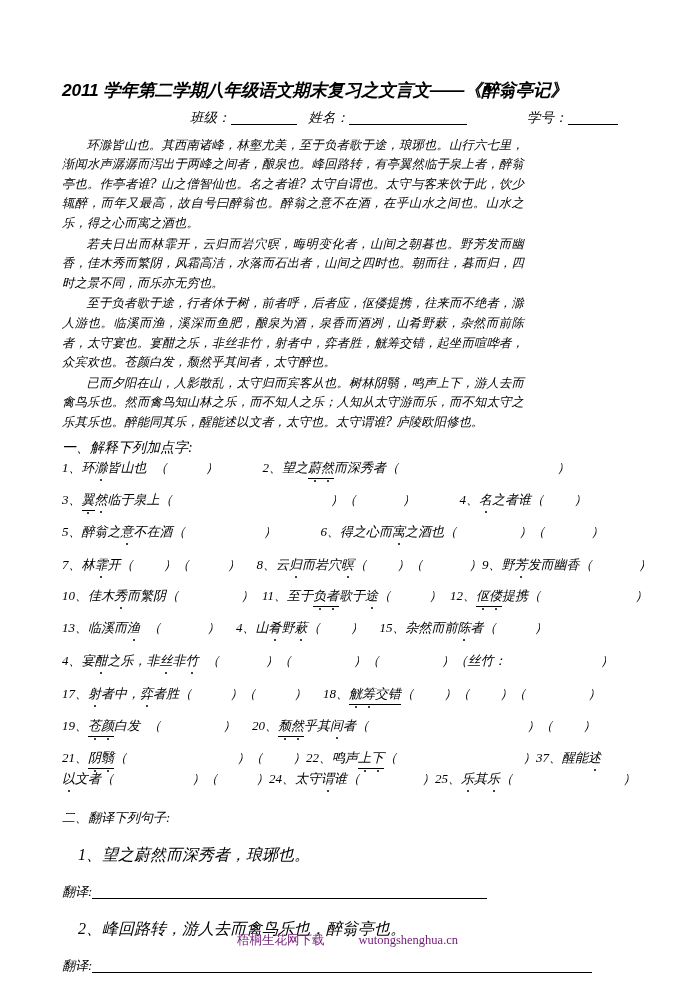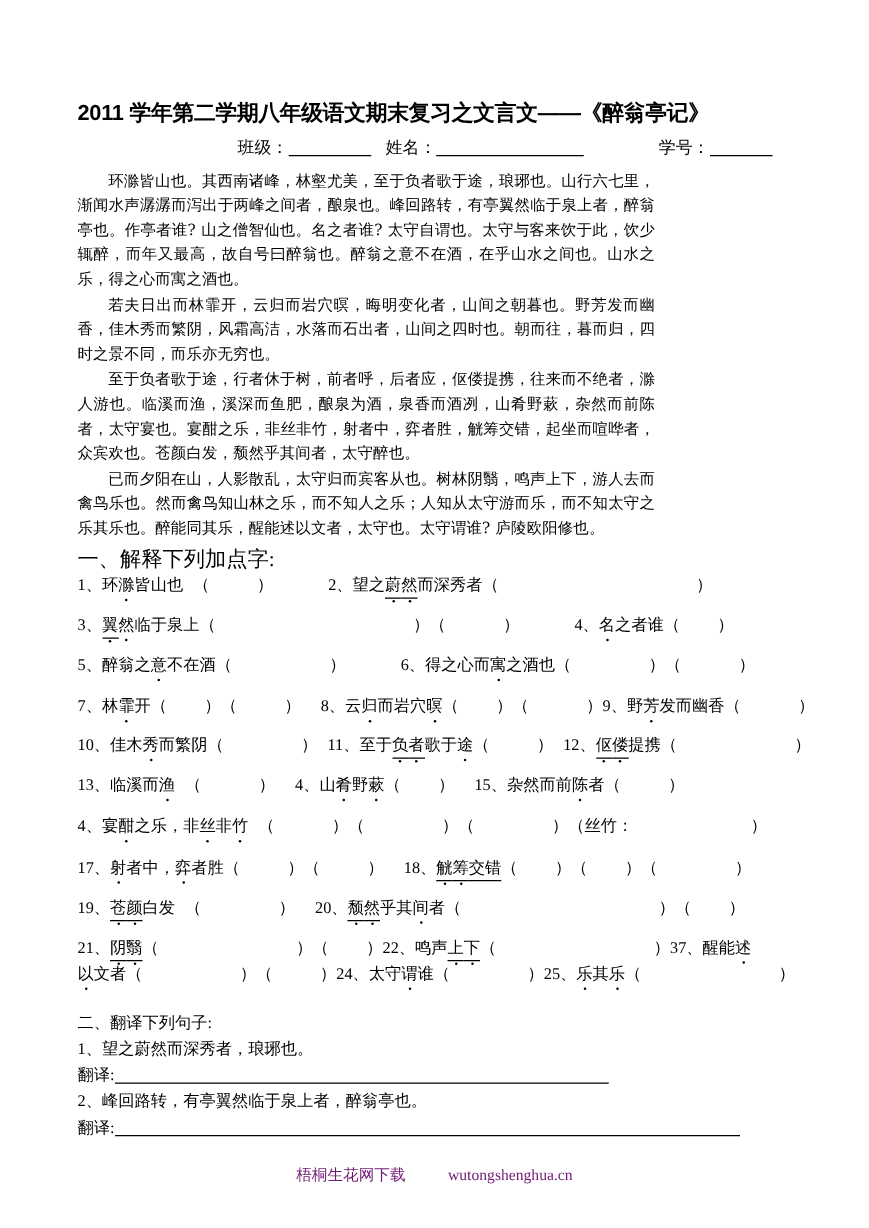--- a/index.html
+++ b/index.html
@@ -15,20 +15,21 @@
     color: #000000;
     overflow: hidden;
   }
   .page {
     position: absolute;
     left: 0; top: 0;
     width: 579px;
     height: 982px;
     box-sizing: border-box;
     padding: 78px 55px 0 62px;
+    font-style: italic;
   }
   
   .doc-title {
     font-family: "Liberation Sans", "DejaVu Sans", sans-serif;
     font-weight: bold;
     font-size: 17.4px;
     letter-spacing: -0.2px;
     white-space: nowrap;
     margin: 0 0 6px 0;
     line-height: 1.4;
@@ -62,21 +63,21 @@
     line-height: 19.6px;
     text-align: justify;
     text-justify: inter-ideograph;
     text-indent: 2em;
     margin: 0 0 1px 0;
     letter-spacing: 0.15px;
   }
 
   
   .section-head {
-    font-size: 17px;
+    font-size: 14px;
     line-height: 20px;
     margin: 5px 0 0 0;
   }
 
   
   .ex-line {
     font-size: 13px;
     line-height: 20px;
     white-space: nowrap;
     margin: 0;
@@ -131,23 +132,23 @@
   .g2 { display:inline-block; width: 16px; }
   .g5 { display:inline-block; width: 44px; }
 
   
   .tr-head {
     font-size: 13px;
     line-height: 21px;
     margin: 18px 0 0 0;
   }
   .tr-q {
-    font-size: 13px;
+    font-size: 16px;
     line-height: 21px;
-    margin: 0;
+    margin: 16px;
   }
   .tr-ans {
     font-size: 13px;
     line-height: 21px;
     margin: 0;
     white-space: nowrap;
   }
   .tr-blank {
     display: inline-block;
     border-bottom: 1px solid #000;
@@ -230,20 +231,20 @@
 
   <div class="ex-line">
     <span><span class="dot">以</span>文者</span>（<span class="sp10"></span>）（<span class="sp5"></span>）<span>24、</span><span>太守<span class="dot">谓</span>谁</span>（<span class="sp8"></span>）<span>25、</span><span><span class="dot">乐</span>其<span class="dot">乐</span></span>（<span class="sp14"></span>）
   </div>
 
   <div class="tr-head">二、翻译下列句子:</div>
 
   <div class="tr-q"><span>1、</span><span>望之蔚然而深秀者，琅琊也。</span></div>
   <div class="tr-ans"><span>翻译:</span><span class="tr-blank tb-1"></span></div>
 
-  <div class="tr-q"><span>2、</span><span>峰回路转，有亭翼然临于泉上者，醉翁亭也。</span></div>
+  <div class="tr-q"><span>2、</span><span>峰回路转，游人去而禽鸟乐也，醉翁亭也。</span></div>
   <div class="tr-ans"><span>翻译:</span><span class="tr-blank tb-2"></span></div>
 
 </div>
 
 <div class="footer">
   <span>梧桐生花网下载</span><span class="site">wutongshenghua.cn</span>
 </div>
 
 </body></html>

